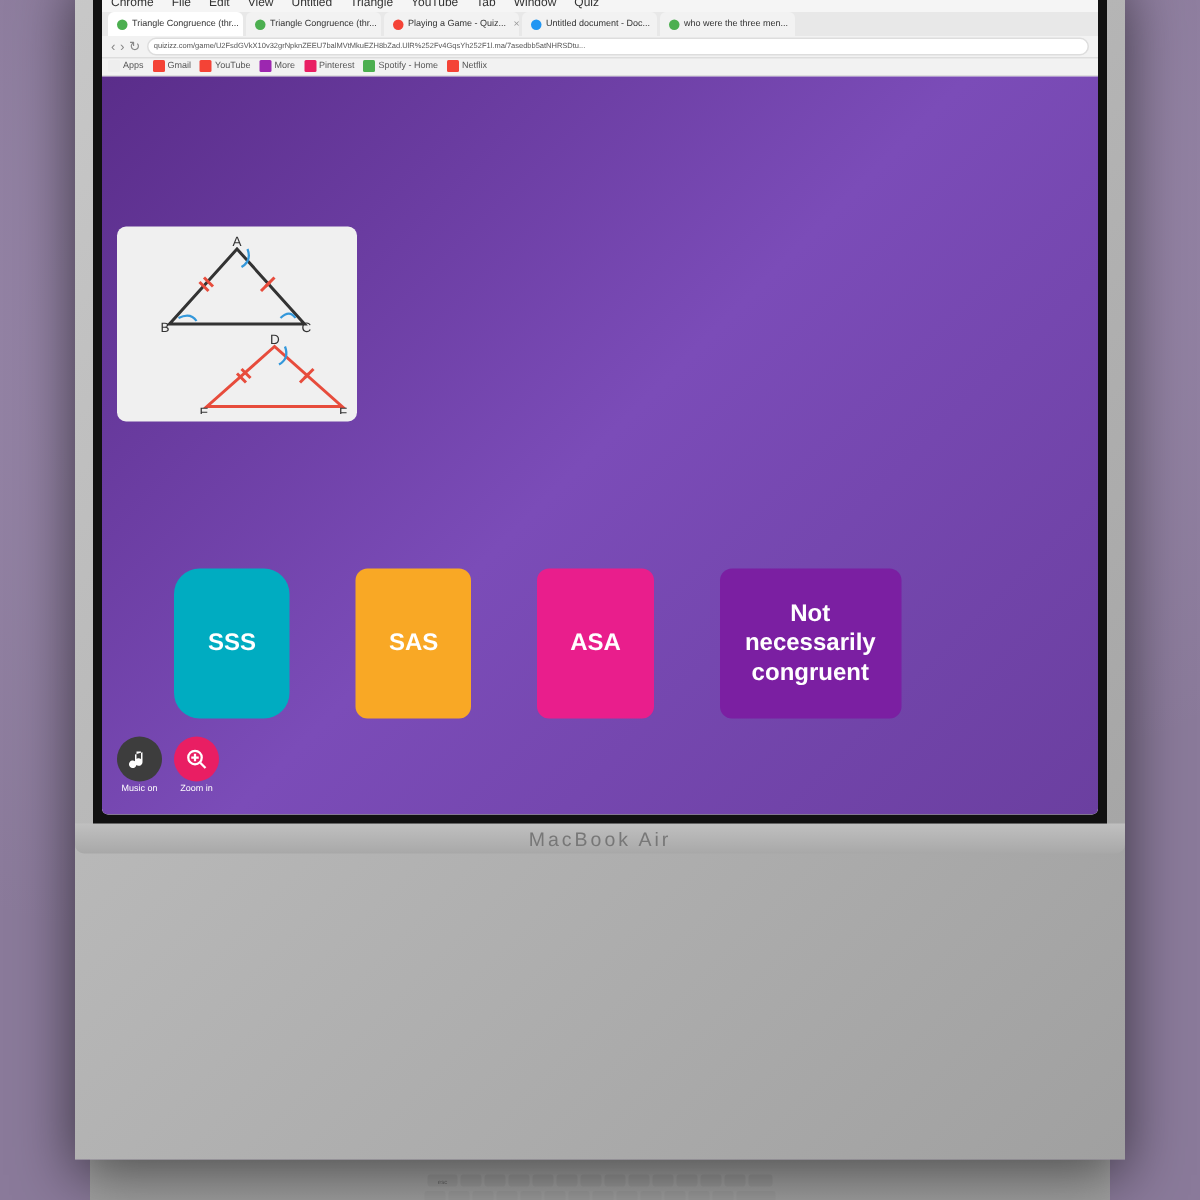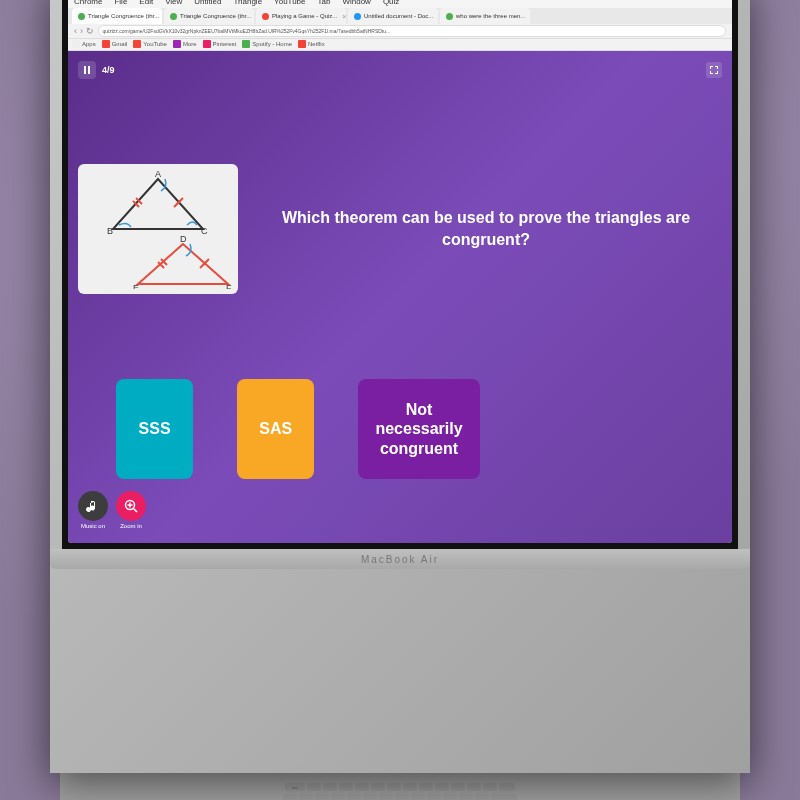--- a/index.html
+++ b/index.html
@@ -273,21 +273,21 @@
       font-size: 16px;
       font-weight: 700;
       color: white;
       text-align: center;
       line-height: 1.2;
       padding: 17px;
       margin-left: 38px;
     }
 
     .answer-btn.blue { background: #1565c0; }
-    .answer-btn.cyan { background: #00acc1; }
+    .answer-btn.cyan { background: #00acc1; border-radius: 17px; }
     .answer-btn.yellow { background: #f9a825; text-align: center; }
     .answer-btn.pink { background: #e91e8c; }
     .answer-btn.purple { background: #7b1fa2; }
 
     .bottom-controls {
       display: flex;
       gap: 8px;
       padding: 4px 0;
     }
 
@@ -313,21 +313,21 @@
     }
 
     .control-group {
       display: flex;
       flex-direction: column;
       align-items: center;
       gap: 2px;
     }
 
     .macbook-label {
-      font-size: 10px;
+      font-size: 13px;
       color: #777;
       letter-spacing: 2px;
     }
 
     .scene-bg {
       position: absolute;
       top: 0; left: 0; right: 0; bottom: 0;
       background: 
         radial-gradient(ellipse at 20% 30%, rgba(180,160,200,0.3) 0%, transparent 50%),
         radial-gradient(ellipse at 80% 20%, rgba(200,180,220,0.2) 0%, transparent 40%),
@@ -432,34 +432,20 @@
             </div>
             <div class="bookmark-item">
               <div class="bm-icon" style="background:#f44336;"></div>
               <span>Netflix</span>
             </div>
           </div>
         </div>
 
         <div class="quiz-area">
 
-          <div class="quiz-top-bar">
-            <div class="pause-btn">
-              <div class="pause-icon">
-                <div class="pause-bar"></div>
-                <div class="pause-bar"></div>
-              </div>
-            </div>
-            <span class="quiz-counter">4/9</span>
-            <div class="fullscreen-btn">
-              <svg width="10" height="10" viewBox="0 0 10 10" fill="white">
-                <path d="M1 1h3v1H2v2H1V1zm5 0h3v3H8V2H6V1zM1 6h1v2h2v1H1V6zm7 2H6v1h3V6H8v2z"></path>
-              </svg>
-            </div>
-          </div>
 
           <div class="quiz-content">
 
             <div class="triangle-image">
               <svg width="150" height="120" viewBox="0 0 150 120">
 
                 <polygon points="75,10 30,60 120,60" fill="none" stroke="#333" stroke-width="2"></polygon>
 
                 <line x1="50" y1="32" x2="56" y2="38" stroke="#e74c3c" stroke-width="2"></line>
                 <line x1="53" y1="29" x2="59" y2="35" stroke="#e74c3c" stroke-width="2"></line>
@@ -482,26 +468,26 @@
                 <line x1="126" y1="90" x2="120" y2="96" stroke="#e74c3c" stroke-width="2"></line>
 
                 <path d="M 107,75 Q 110,83 103,87" fill="none" stroke="#3498db" stroke-width="1.5"></path>
 
                 <text x="97" y="73" font-size="9" fill="#333">D</text>
                 <text x="50" y="122" font-size="9" fill="#333">E</text>
                 <text x="143" y="122" font-size="9" fill="#333">F</text>
               </svg>
             </div>
 
-            <div class="question-text">Which theorem can be used to prove the triangles are congruent?</div>
           </div>
 
           <div class="answer-grid">
             <div class="answer-btn cyan">SSS</div>
             <div class="answer-btn yellow">SAS</div>
+            <div class="answer-btn pink">ASA</div>
             <div class="answer-btn purple">Not necessarily congruent</div>
           </div>
 
           <div class="bottom-controls">
             <div class="control-group">
               <div class="control-btn music">
                 <svg width="16" height="16" viewBox="0 0 16 16" fill="white">
                   <path d="M6 3v8.5a2.5 2.5 0 1 1-1-2V5l5-1.5V10a2.5 2.5 0 1 1-1-2V3L6 3z"></path>
                 </svg>
               </div>

